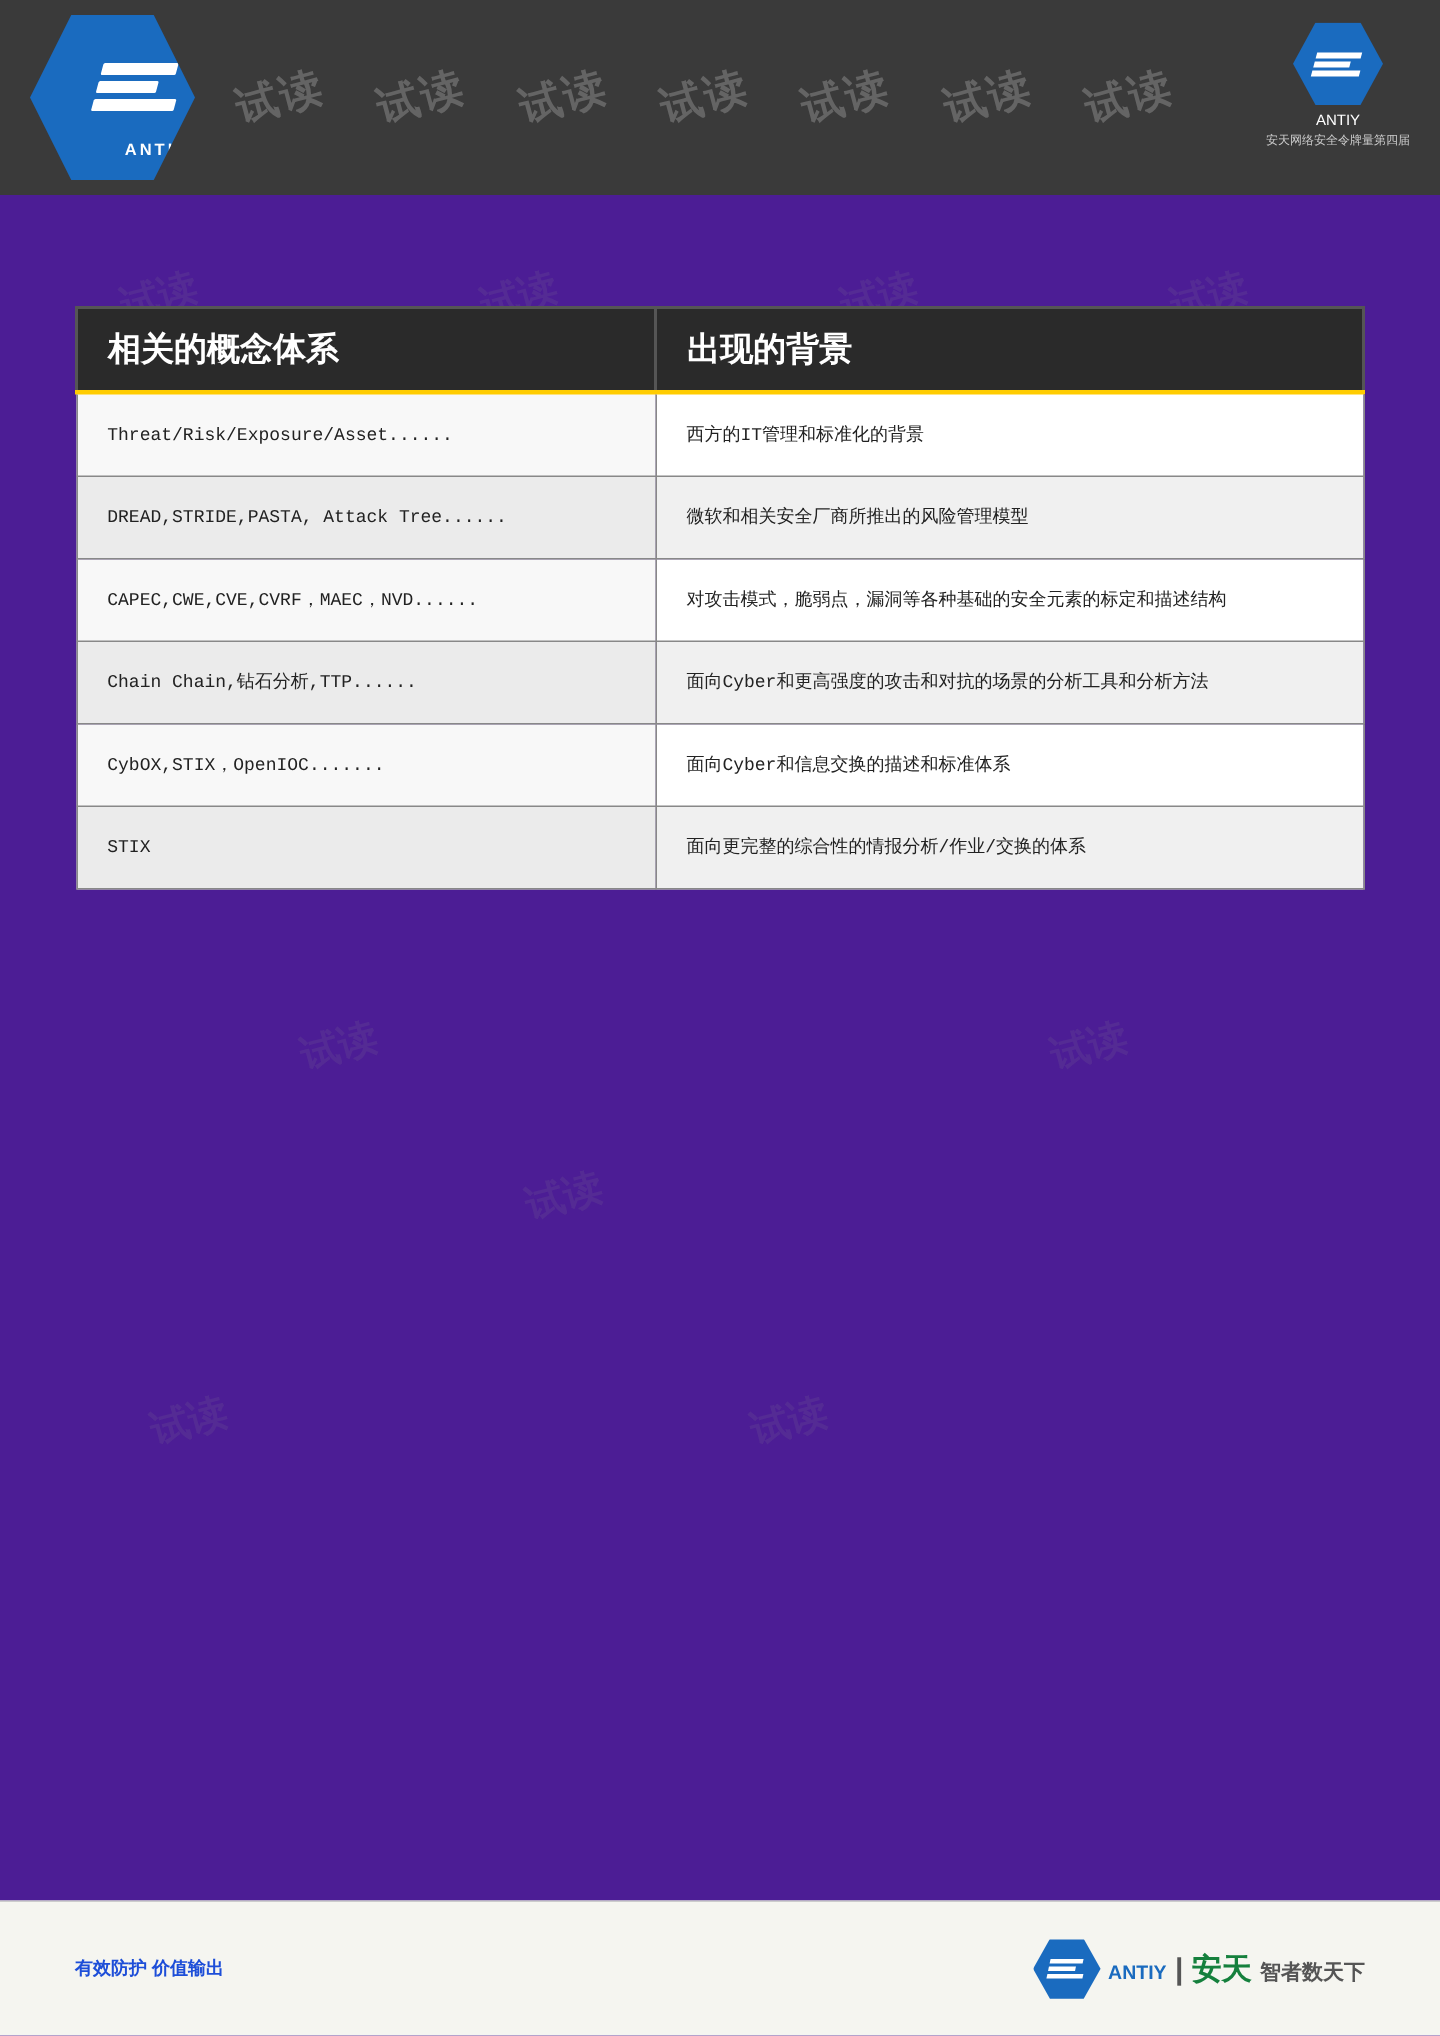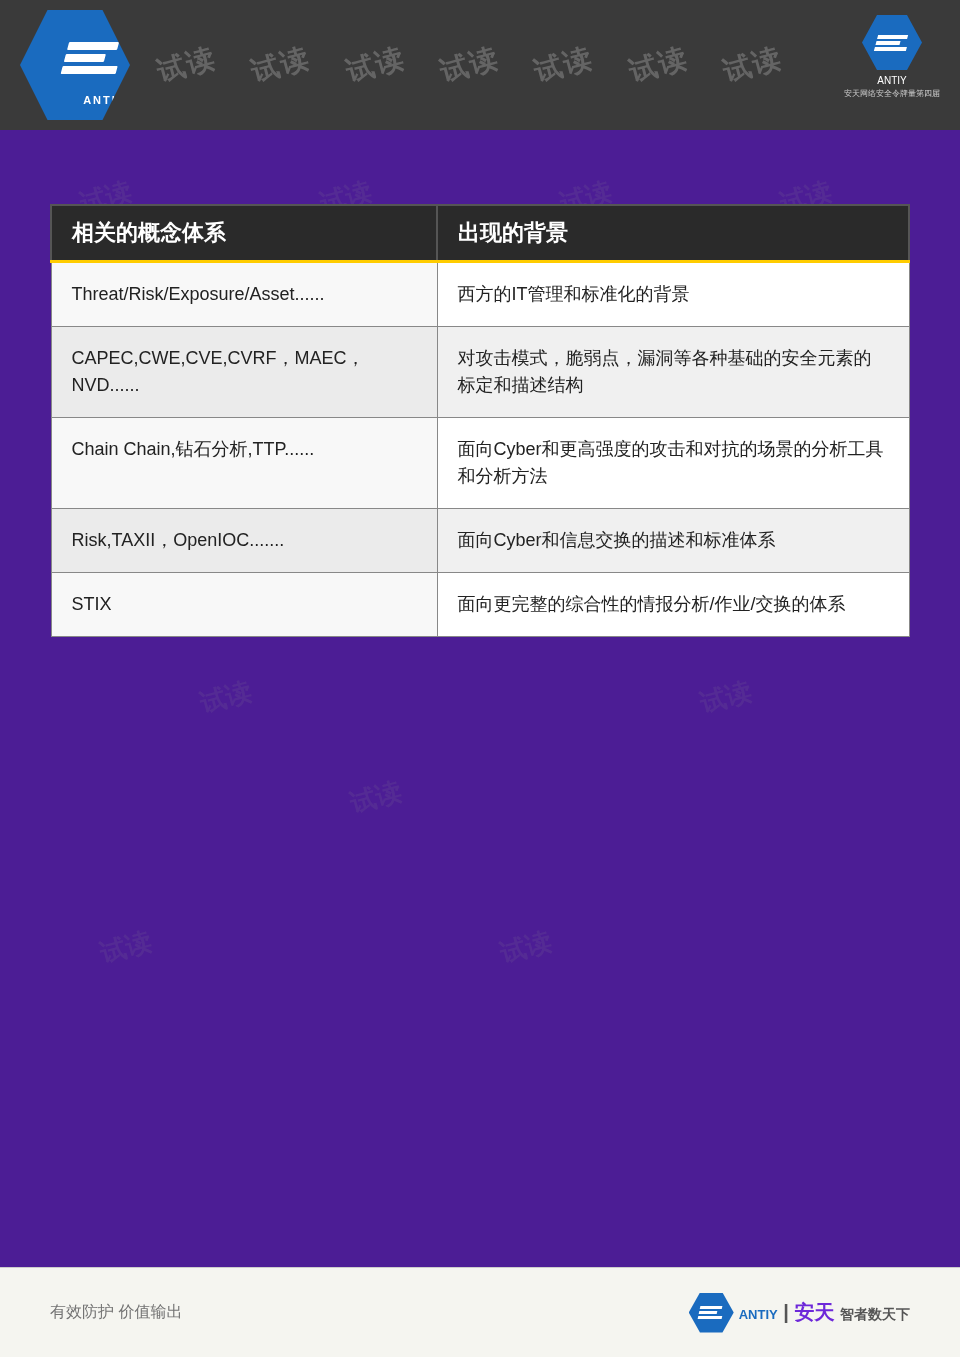--- a/index.html
+++ b/index.html
@@ -176,24 +176,25 @@
     .concept-table thead tr th:last-child {
       background: #2a2a2a;
       color: white;
       border-bottom: 3px solid #ffcc00;
     }
 
     .concept-table tbody tr td {
       padding: 18px 20px;
       border: 1.5px solid #888;
       vertical-align: top;
-      font-size: 18px;
+      font-size: 12px;
       color: #222;
       background: white;
       line-height: 1.5;
+      font-family: Liberation Mono, monospace;
     }
 
     .concept-table tbody tr td:first-child {
       font-weight: 500;
       background: #f8f8f8;
     }
 
     .concept-table tbody tr:nth-child(even) td {
       background: #f0f0f0;
     }
@@ -211,23 +212,23 @@
       height: 90px;
       background: #f5f5f0;
       display: flex;
       align-items: center;
       justify-content: space-between;
       padding: 0 50px;
       border-top: 1px solid #ccc;
     }
 
     .footer-text {
-      color: #737373;
-      font-size: 16px;
-      font-weight: normal;
+      color: #1d4ed8;
+      font-size: 12px;
+      font-weight: bold;
     }
 
     .footer-brand {
       display: flex;
       align-items: center;
       gap: 5px;
     }
 
     .footer-logo {
       width: 45px;
@@ -250,21 +251,21 @@
       background: white;
     }
 
     .footer-brand-name {
       font-size: 20px;
       color: #2a6bbf;
       font-weight: bold;
     }
 
     .footer-brand-name span {
-      color: #6d28d9;
+      color: #15803d;
     }
   </style>
 </head>
 <body>
 
 <div class="header">
   <div class="header-logo">
     <div class="logo-stripes">
       <div class="logo-stripe"></div>
       <div class="logo-stripe"></div>
@@ -321,29 +322,33 @@
         <th>相关的概念体系</th>
         <th>出现的背景</th>
       </tr>
     </thead>
     <tbody id="table-body">
     <tr>
           <td>Threat/Risk/Exposure/Asset......</td>
           <td>西方的IT管理和标准化的背景</td>
         </tr>
         <tr>
+          <td>DREAD,STRIDE,PASTA, Attack Tree......</td>
+          <td>微软和相关安全厂商所推出的风险管理模型</td>
+        </tr>
+        <tr>
           <td>CAPEC,CWE,CVE,CVRF，MAEC，NVD......</td>
           <td>对攻击模式，脆弱点，漏洞等各种基础的安全元素的标定和描述结构</td>
         </tr>
         <tr>
           <td>Chain Chain,钻石分析,TTP......</td>
           <td>面向Cyber和更高强度的攻击和对抗的场景的分析工具和分析方法</td>
         </tr>
         <tr>
-          <td>Risk,TAXII，OpenIOC.......</td>
+          <td>CybOX,STIX，OpenIOC.......</td>
           <td>面向Cyber和信息交换的描述和标准体系</td>
         </tr>
         <tr>
           <td>STIX</td>
           <td>面向更完整的综合性的情报分析/作业/交换的体系</td>
         </tr>
       </tbody>
   </table>
 </div>
 

